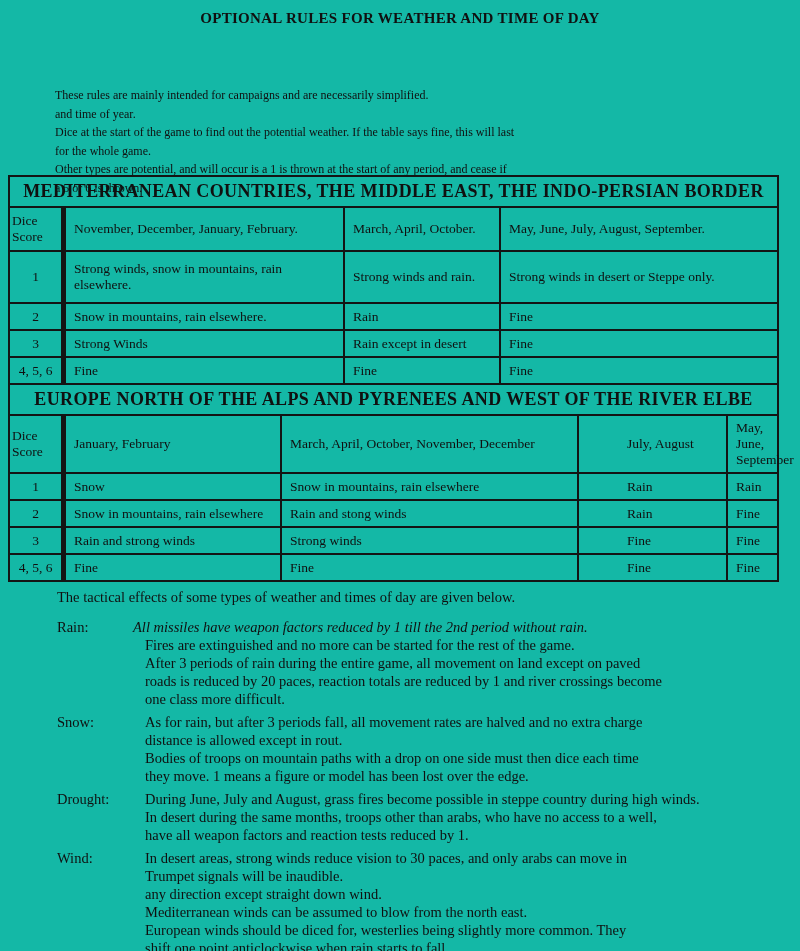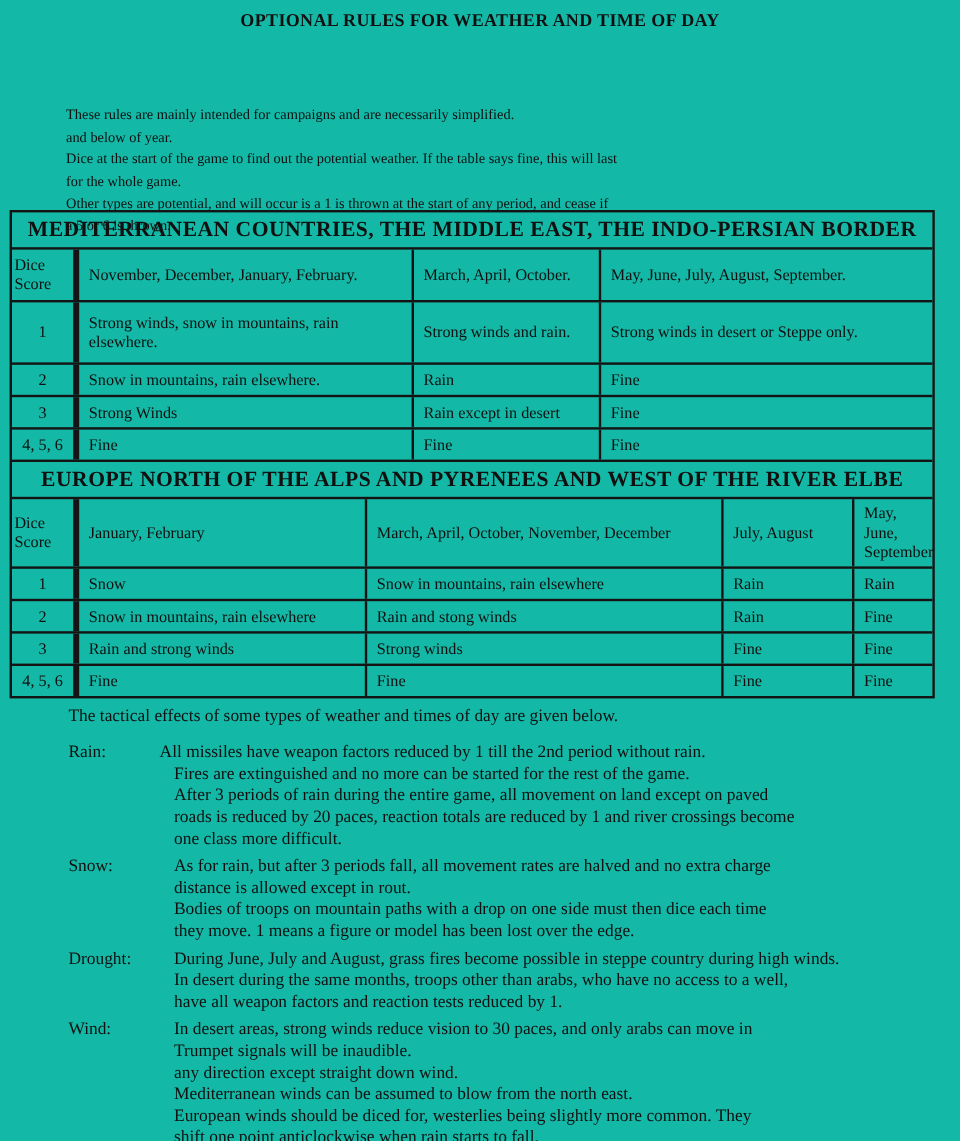--- a/index.html
+++ b/index.html
@@ -41,52 +41,52 @@
     border-right:5px solid #141414; white-space:nowrap;
   }
   .dice.wrapok { white-space:normal; }
   
   .t1 .c1 { width:56px; flex:none; }
   .t1 .c2 { width:279px; flex:none; }
   .t1 .c3 { width:156px; flex:none; }
   .t1 .c4 { flex:1; }
   
   .t2 .c1 { width:56px; flex:none; }
-  .t2 .c2 { width:240px; flex:none; }
+  .t2 .c2 { width:216px; flex:none; }
   .t2 .c3 { width:297px; flex:none; }
-  .t2 .c4 { width:109px; flex:none; }
+  .t2 .c4 { width:109px; flex:none;margin-left:40px; }
   .t2 .c5 { flex:1; }
   .hrow  { min-height:42px; }
   .h2row { min-height:44px; }
   .r-tall { min-height:50px; }
   .r-std  { min-height:25px; }
 
   
   .effects {
     position:absolute; left:57px; top:588px; width:730px;
     font-size:14.5px; line-height:18px;
   }
   .effects-intro { white-space:nowrap; }
   .entry { display:flex; margin-top:5px; }
   .entry.first { margin-top:12px; }
   .entry-label { width:76px; flex:none; }
   .entry-lines { flex:1; }
   .entry-lines .line { white-space:nowrap; padding-left:12px; }
-  .entry-lines .line.flush { padding-left:0; }
+  .entry-lines .line.flush { padding-left:0;font-style:italic; }
 </style>
 </head>
 <body>
 
 <div class="page">
 
   <div class="doc-title">OPTIONAL RULES FOR WEATHER AND TIME OF DAY</div>
 
   <div class="intro">
     <div class="line">These rules are mainly intended for campaigns and are necessarily simplified.</div>
-    <div class="line">and below of year.</div>
+    <div class="line">and time of year.</div>
     <div class="line">Dice at the start of the game to find out the potential weather. If the table says fine, this will last</div>
     <div class="line">for the whole game.</div>
     <div class="line">Other types are potential, and will occur is a 1 is thrown at the start of any period, and cease if</div>
     <div class="line">a 5 or 6 is thrown.</div>
   </div>
 
   <div class="rules-table">
 
     <div class="sect-title">MEDITERRANEAN COUNTRIES, THE MIDDLE EAST, THE INDO-PERSIAN BORDER</div>
 

